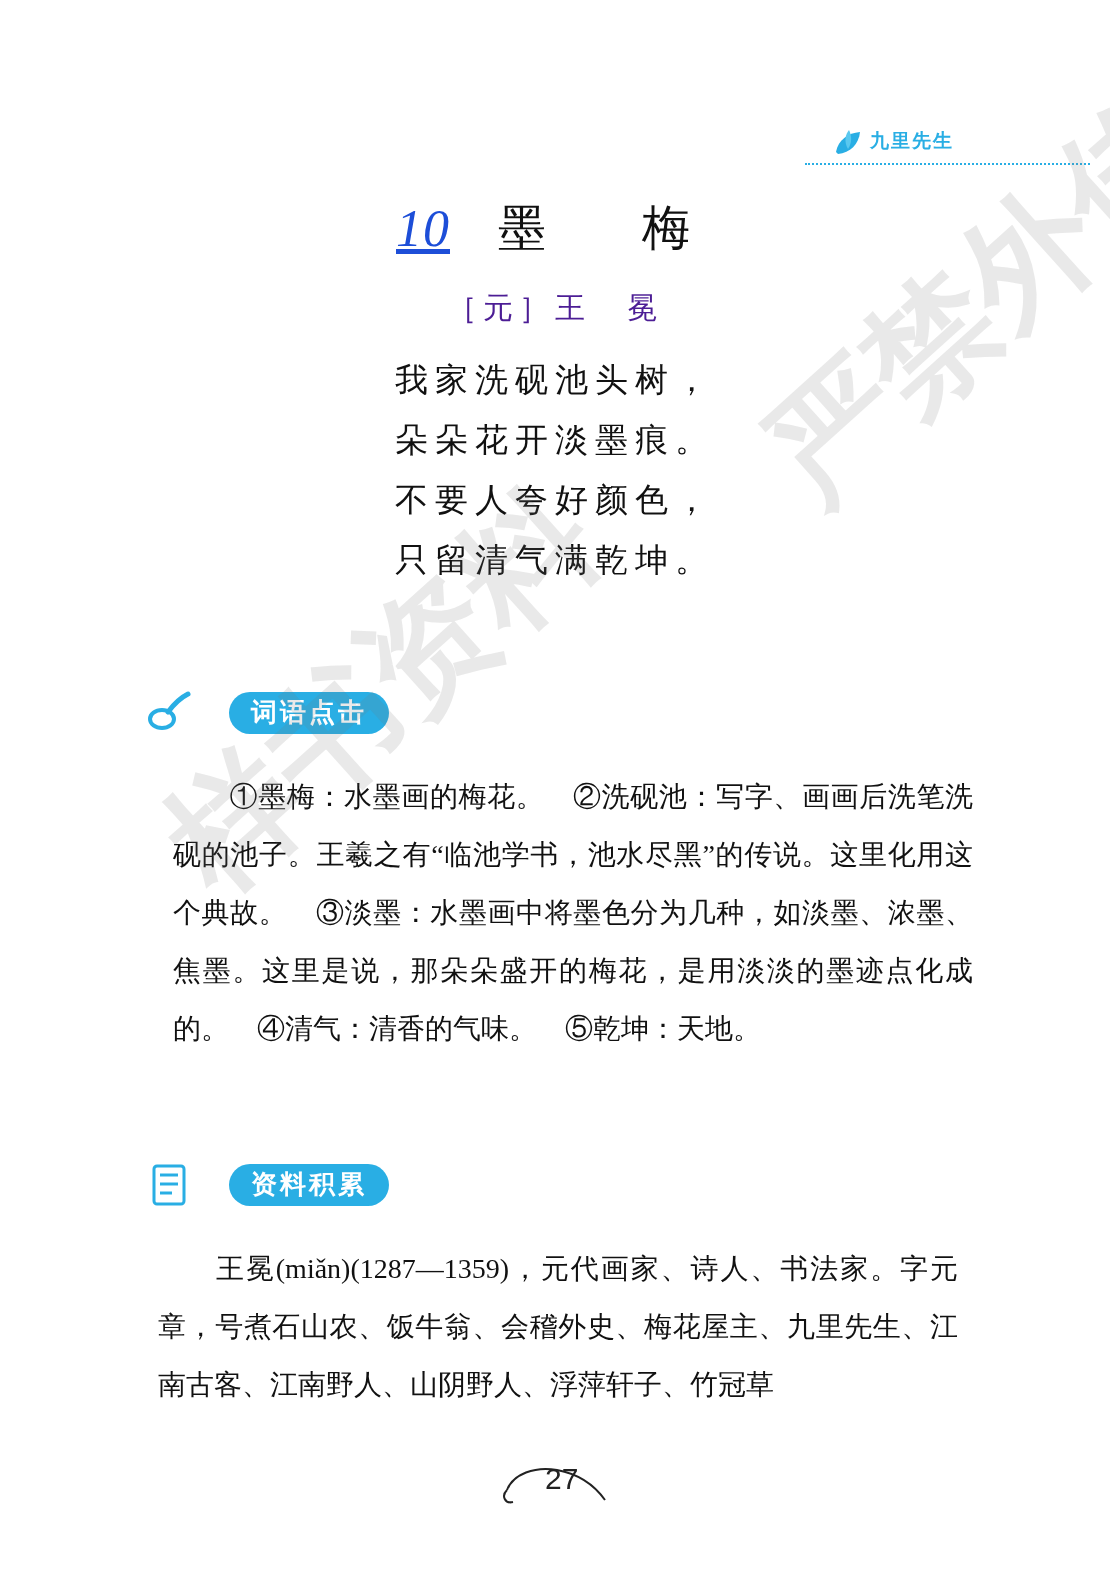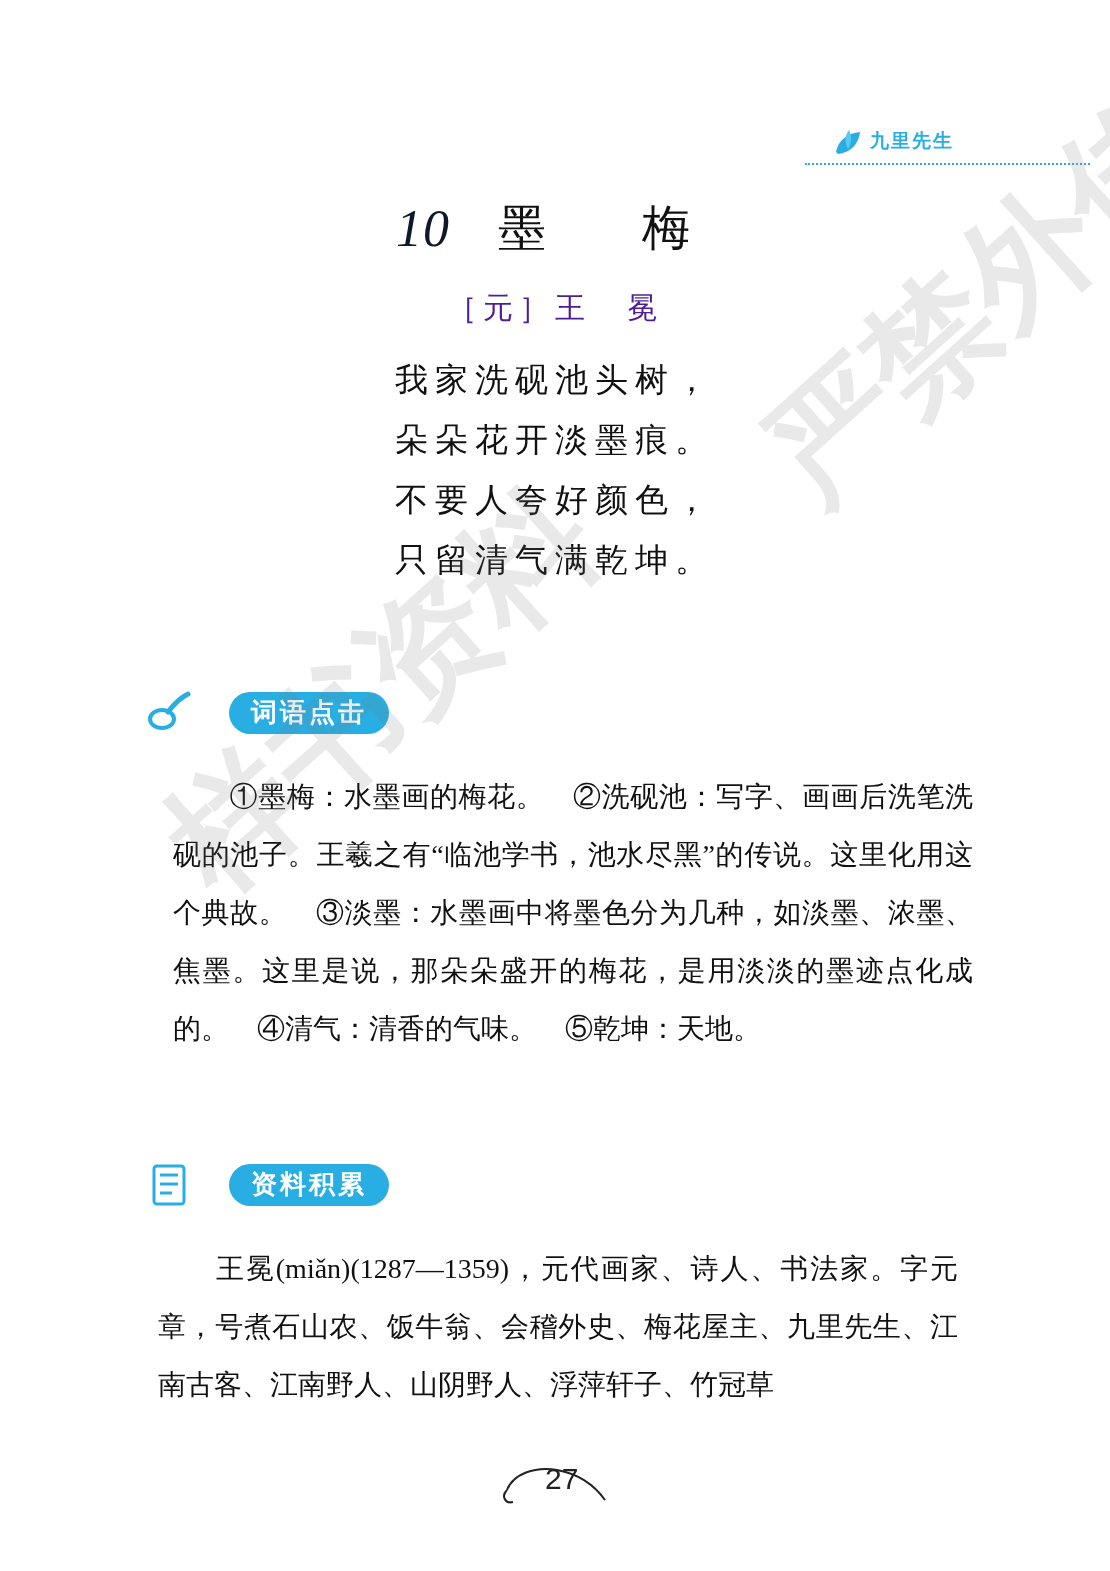--- a/index.html
+++ b/index.html
@@ -75,23 +75,24 @@
     position: absolute;
     top: 196px;
     left: 0;
     width: 1110px;
     text-align: center;
   }
   .poem-number {
     font-family: "Liberation Serif", serif;
     font-style: italic;
     font-size: 52px;
-    color: #0f172a;
+    color: #1d4ed8;
     vertical-align: middle;
     letter-spacing: 1px;
+    text-decoration: underline;
   }
   .poem-title {
     font-family: "Liberation Serif", serif;
     font-size: 48px;
     letter-spacing: 24px;
     margin-left: 48px;
     vertical-align: middle;
     color: #111;
   }
   .poem-author {

